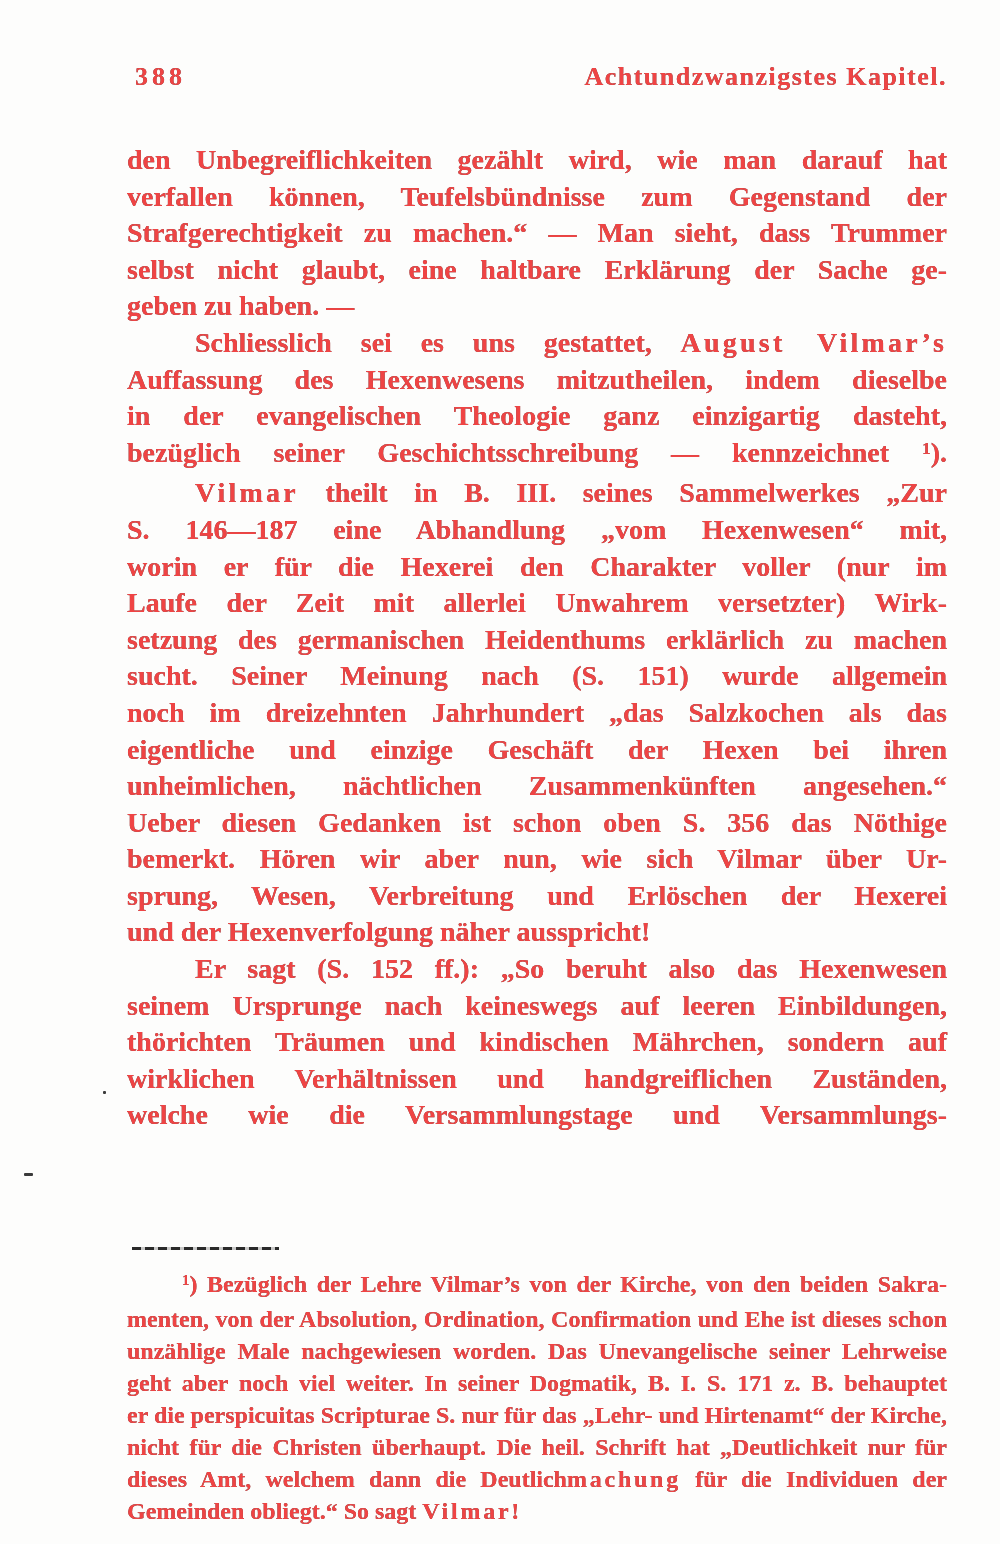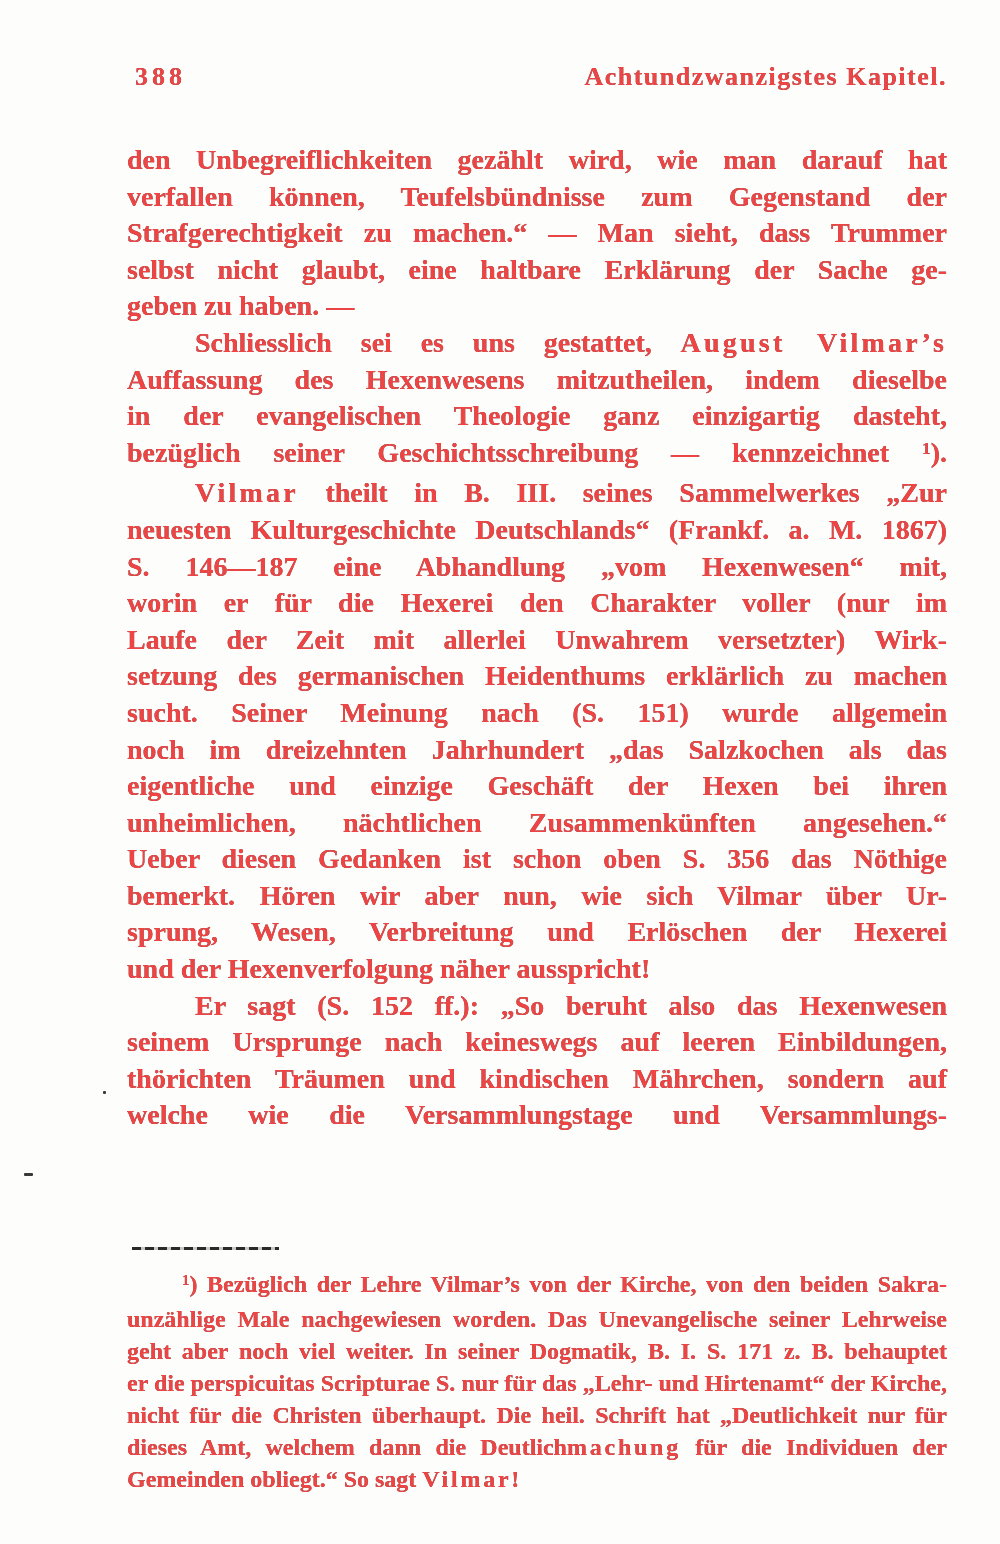--- a/index.html
+++ b/index.html
@@ -92,43 +92,44 @@
       <div class="line"><span>den Unbegreiflichkeiten gezählt wird, wie man darauf hat</span></div>
       <div class="line"><span>verfallen können, Teufelsbündnisse zum Gegenstand der</span></div>
       <div class="line"><span>Strafgerechtigkeit zu machen.“ — Man sieht, dass Trummer</span></div>
       <div class="line"><span>selbst nicht glaubt, eine haltbare Erklärung der Sache ge-</span></div>
       <div class="line endline"><span>geben zu haben. —</span></div>
       <div class="line indent"><span>Schliesslich sei es uns gestattet, </span><span class="sp">August Vilmar’s</span></div>
       <div class="line"><span>Auffassung des Hexenwesens mitzutheilen, indem dieselbe</span></div>
       <div class="line"><span>in der evangelischen Theologie ganz einzigartig dasteht,</span></div>
       <div class="line"><span>bezüglich seiner Geschichtsschreibung — kennzeichnet </span><sup class="fn-mark">1</sup><span>).</span></div>
       <div class="line indent"><span class="sp">Vilmar</span><span> theilt in B. III. seines Sammelwerkes „Zur</span></div>
-      <div class="line tight"><span>neuesten Kulturgeschichte Deutschlands“ (Frankf. a. M. 1867)</span></div>
       <div class="line"><span>S. 146—187 eine Abhandlung „vom Hexenwesen“ mit,</span></div>
       <div class="line"><span>worin er für die Hexerei den Charakter voller (nur im</span></div>
       <div class="line"><span>Laufe der Zeit mit allerlei Unwahrem versetzter) Wirk-</span></div>
       <div class="line tight"><span>setzung des germanischen Heidenthums erklärlich zu machen</span></div>
       <div class="line"><span>sucht.  Seiner Meinung nach (S. 151) wurde allgemein</span></div>
       <div class="line"><span>noch im dreizehnten Jahrhundert „das Salzkochen als das</span></div>
       <div class="line"><span>eigentliche und einzige Geschäft der Hexen bei ihren</span></div>
       <div class="line"><span>unheimlichen, nächtlichen Zusammenkünften angesehen.“</span></div>
       <div class="line"><span>Ueber diesen Gedanken ist schon oben S. 356 das Nöthige</span></div>
       <div class="line"><span>bemerkt.  Hören wir aber nun, wie sich Vilmar über Ur-</span></div>
       <div class="line"><span>sprung, Wesen, Verbreitung und Erlöschen der Hexerei</span></div>
       <div class="line endline"><span>und der Hexenverfolgung näher ausspricht!</span></div>
       <div class="line indent"><span>Er sagt (S. 152 ff.): „So beruht also das Hexenwesen</span></div>
       <div class="line tight"><span>seinem Ursprunge nach keineswegs auf leeren Einbildungen,</span></div>
       <div class="line"><span>thörichten Träumen und kindischen Mährchen, sondern auf</span></div>
+      <div class="line"><span>wirklichen Verhältnissen und handgreiflichen Zuständen,</span></div>
       <div class="line"><span>welche wie die Versammlungstage und Versammlungs-</span></div>
     </main>
 
   <div class="footnote-separator"></div>
 
   <section class="footnote-block" id="footnote-text">
       <div class="line indent"><sup class="fn-mark">1</sup><span>) Bezüglich der Lehre Vilmar’s von der Kirche, von den beiden Sakra-</span></div>
+      <div class="line"><span>menten, von der Absolution, Ordination, Confirmation und Ehe ist dieses schon</span></div>
       <div class="line"><span>unzählige Male nachgewiesen worden.  Das Unevangelische seiner Lehrweise</span></div>
       <div class="line"><span>geht aber noch viel weiter.  In seiner Dogmatik, B. I. S. 171 z. B. behauptet</span></div>
       <div class="line"><span>er die perspicuitas Scripturae S. nur für das „Lehr- und Hirtenamt“ der Kirche,</span></div>
       <div class="line"><span>nicht für die Christen überhaupt.  Die heil. Schrift hat „Deutlichkeit nur für</span></div>
       <div class="line"><span>dieses Amt, welchem dann die Deutlich</span><span class="sp">machung</span><span> für die Individuen der</span></div>
       <div class="line endline"><span>Gemeinden obliegt.“  So sagt </span><span class="sp">Vilmar</span><span>!</span></div>
     </section>
 
   <div class="speck speck-dash"></div>
   <div class="speck speck-dot"></div>

